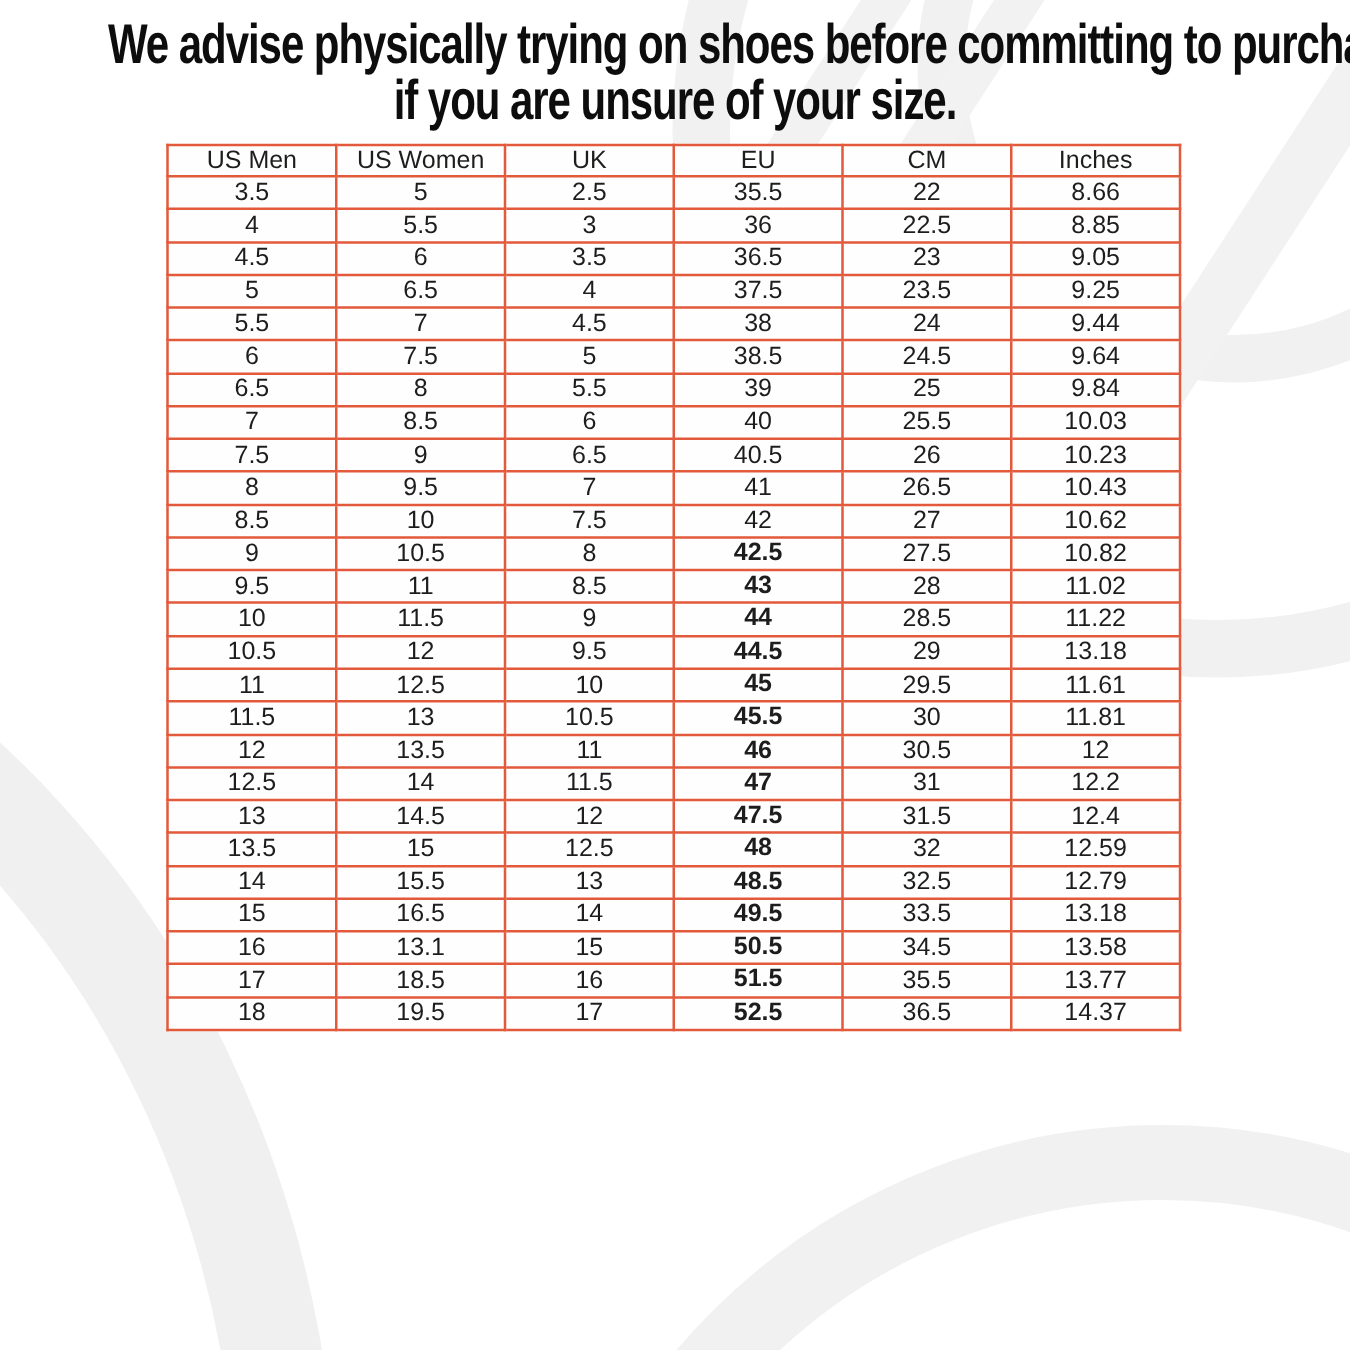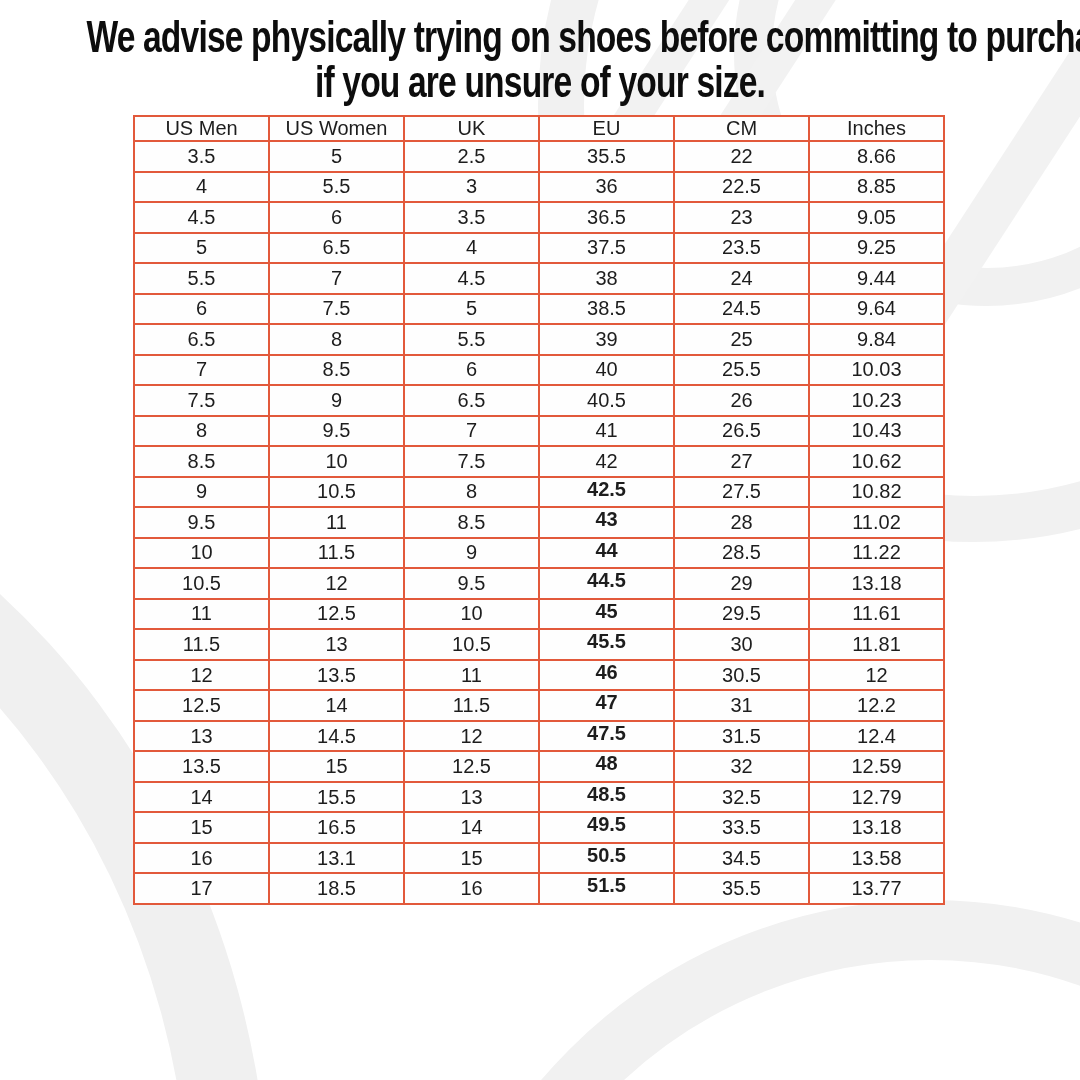--- a/index.html
+++ b/index.html
@@ -54,21 +54,21 @@
     white-space: nowrap;
   }
 
   
   .size-table {
     position: absolute;
     z-index: 1;
     left: 133px;
     top: 115px;
     width: 812px;
-    height: 790px;
+    height: 710px;
     border-collapse: collapse;
     table-layout: fixed;
     background: #fefefe;
     color: #1d1d1d;
   }
   .size-table th, .size-table td {
     border: 2px solid #E2593B;
     text-align: center;
     vertical-align: middle;
     font-size: 20px;
@@ -306,16 +306,24 @@
           <td>13.58</td>
         </tr>
         <tr>
           <td>17</td>
           <td>18.5</td>
           <td>16</td>
           <td class="raised">51.5</td>
           <td>35.5</td>
           <td>13.77</td>
         </tr>
+        <tr>
+          <td>18</td>
+          <td>19.5</td>
+          <td>17</td>
+          <td class="raised">52.5</td>
+          <td>36.5</td>
+          <td>14.37</td>
+        </tr>
       </tbody>
   </table>
 
 </div>
 
 </body></html>

